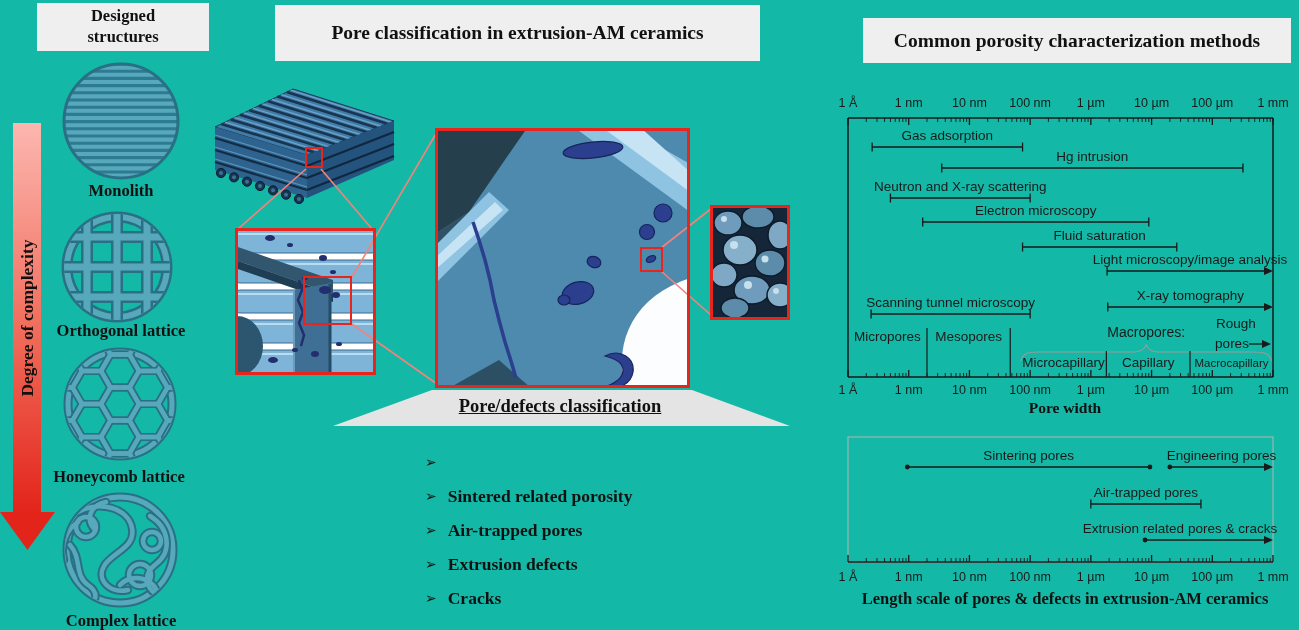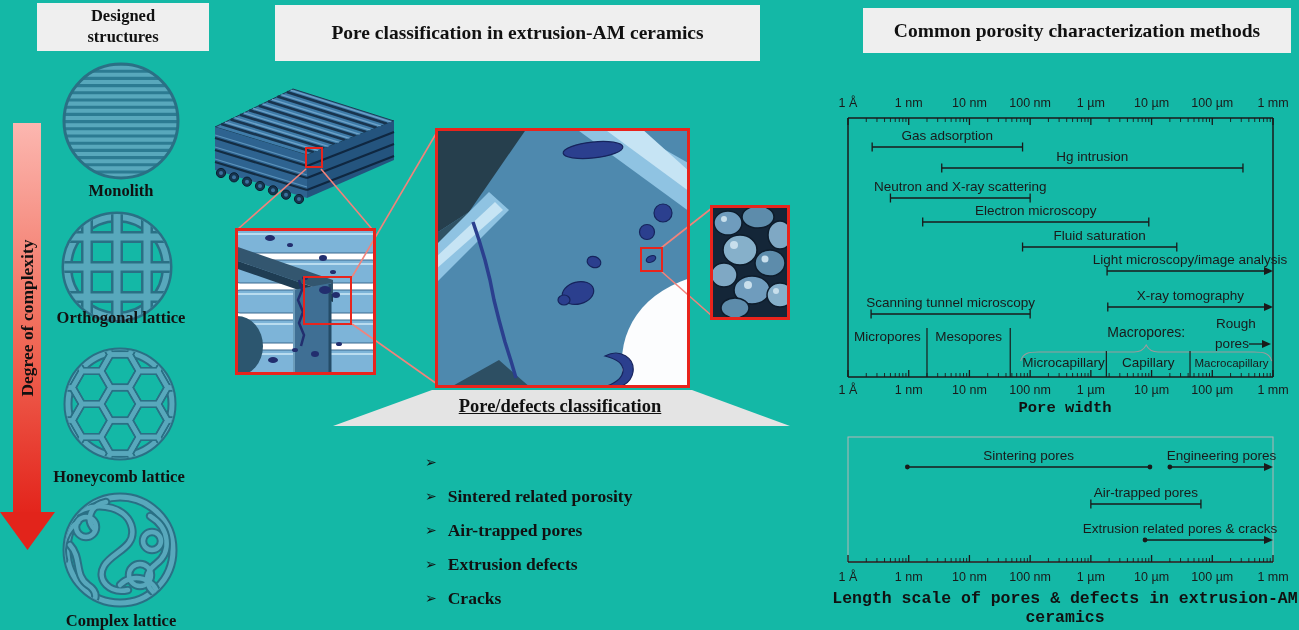--- a/index.html
+++ b/index.html
@@ -8,21 +8,21 @@
   .abs{position:absolute;}
   .hdr{background:#efefef;display:flex;align-items:center;justify-content:center;
        font-weight:bold;text-align:center;z-index:2;}
   .slabel{position:absolute;text-align:center;font-weight:bold;font-size:16.5px;z-index:2;}
   .rot{position:absolute;transform:translate(-50%,-50%) rotate(-90deg);white-space:nowrap;
        font-weight:bold;font-size:17.5px;z-index:2;}
   .rbox{position:absolute;border-style:solid;border-color:#e8241c;box-sizing:border-box;z-index:3;}
   .clsrow{position:absolute;left:425px;width:310px;height:26px;display:flex;align-items:center;
           font-weight:bold;font-size:17.5px;z-index:2;}
   .clsrow .bullet{font-family:"DejaVu Sans",sans-serif;font-size:14px;margin-right:11px;font-weight:normal;}
-  .sanslabel{position:absolute;text-align:center;font-family:Liberation Mono, monospace;
+  .sanslabel{position:absolute;text-align:center;font-family:Liberation Serif, serif;
              font-weight:bold;z-index:2;}
   svg{position:absolute;z-index:1;overflow:visible;}
   svg.chart{z-index:2;}
   .ct{font-family:"Liberation Sans",sans-serif;font-size:12.5px;fill:#1a1a1a;}
   .cl{font-family:"Liberation Sans",sans-serif;font-size:13.5px;fill:#1a1a1a;}
   .cl2{font-family:"Liberation Sans",sans-serif;font-size:11.5px;fill:#1a1a1a;}
   .cl3{font-family:"Liberation Sans",sans-serif;font-size:14px;fill:#1a1a1a;}
 </style>
 </head>
 <body>
@@ -345,25 +345,25 @@
 
   <div class="rbox" style="left:305px;top:147px;width:18px;height:21px;border-width:2.5px;"></div>
   <div class="rbox" style="left:235px;top:228px;width:141px;height:147px;border-width:3px;"></div>
   <div class="rbox" style="left:303px;top:276px;width:49px;height:49px;border-width:2.5px;"></div>
   <div class="rbox" style="left:435px;top:128px;width:255px;height:260px;border-width:3.5px;"></div>
   <div class="rbox" style="left:640px;top:247px;width:23px;height:25px;border-width:2.5px;"></div>
   <div class="rbox" style="left:710px;top:205px;width:80px;height:115px;border-width:3px;"></div>
 
   <div class="hdr abs" style="left:37px;top:3px;width:172px;height:48px;font-size:16.5px;line-height:1.25;padding:0 24px;box-sizing:border-box;">Designed structures</div>
   <div class="hdr abs" style="left:275px;top:5px;width:485px;height:56px;font-size:19.5px;">Pore classification in extrusion-AM ceramics</div>
-  <div class="hdr abs" style="left:863px;top:8px;width:428px;height:45px;font-size:19.5px;">Common porosity characterization methods</div>
+  <div class="hdr abs" style="left:863px;top:18px;width:428px;height:45px;font-size:19.5px;">Common porosity characterization methods</div>
 
   <div class="rot" style="left:27px;top:318px;">Degree of complexity</div>
   <div class="slabel" style="left:26px;top:181px;width:190px;text-align:center;">Monolith</div>
-  <div class="slabel" style="left:26px;top:308px;width:190px;">Orthogonal lattice</div>
+  <div class="slabel" style="left:26px;top:321px;width:190px;">Orthogonal lattice</div>
   <div class="slabel" style="left:24px;top:467px;width:190px;">Honeycomb lattice</div>
   <div class="slabel" style="left:26px;top:611px;width:190px;text-align:center;">Complex lattice</div>
 
   <div class="slabel" style="left:420px;top:396px;width:280px;font-size:18.5px;text-decoration:underline;">Pore/defects classification</div>
   <div class="clsrow" style="top:449px;">
     <span class="bullet">➢</span>
   </div>
   <div class="clsrow" style="top:483px;">
     <span class="bullet">➢</span>
     <span>Sintered related porosity</span>

